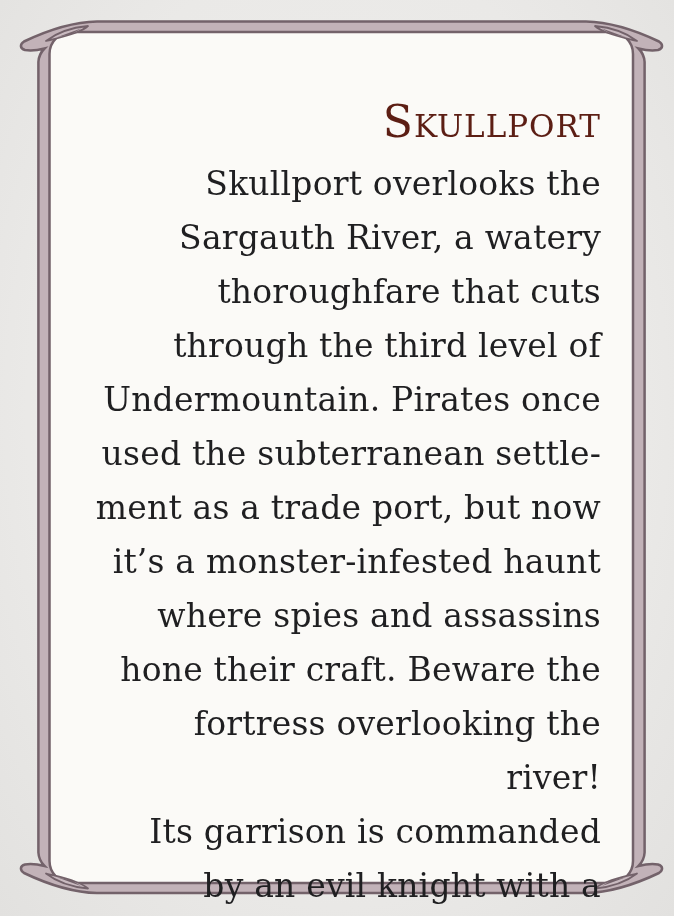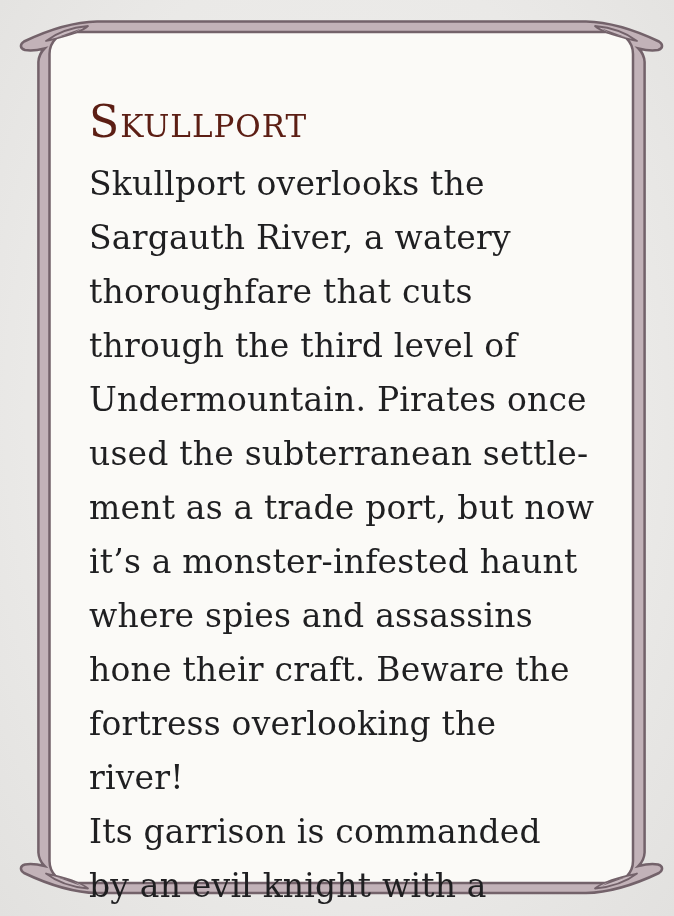--- a/index.html
+++ b/index.html
@@ -12,21 +12,21 @@
     --card-background:#fbfaf7;
   }
   *{box-sizing:border-box;}
   html,body{margin:0;padding:0;}
   body{
     width:674px;height:916px;
     font-family:"DejaVu Serif", serif;
     background:radial-gradient(ellipse at 50% 45%, #efeeec 0%, var(--page-background) 65%, #e2e1df 100%);
     position:relative;overflow:hidden;
   }
-  .stage{position:absolute;inset:0;}
+  .stage{position:absolute;inset:0;text-align:right;}
   svg.frame{position:absolute;left:0;top:0;width:674px;height:916px;display:block;}
   .band{fill:var(--frame-fill);stroke:var(--frame-outline);stroke-width:2.5;}
   .inner-panel{fill:var(--card-background);stroke:var(--frame-outline);stroke-width:2.5;}
   .sliver{fill:var(--frame-sliver);stroke:var(--frame-outline);stroke-width:1.8;stroke-linejoin:round;}
   .sliver-dark{fill:var(--frame-outline);stroke:none;}
   .content{
     position:absolute;left:89px;top:100px;width:512px;
   }
   .card-title{
     margin:0;

